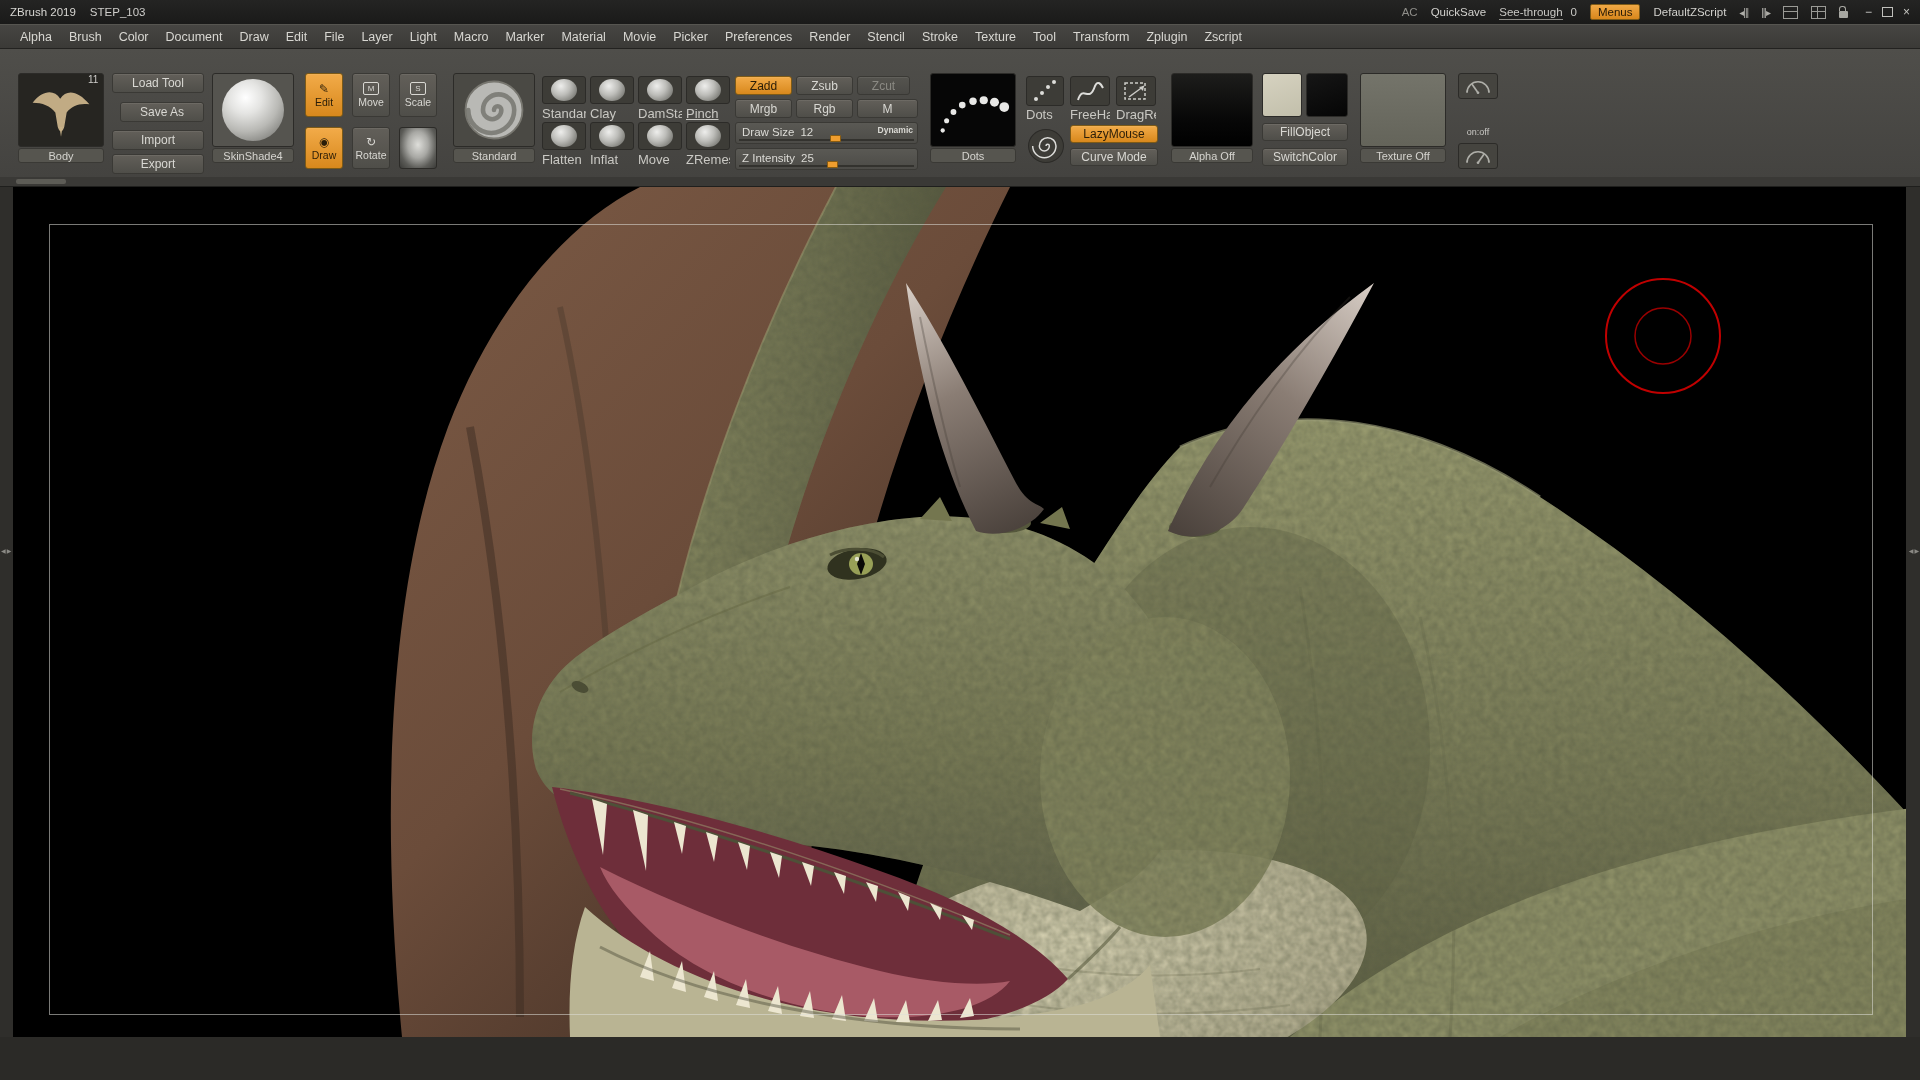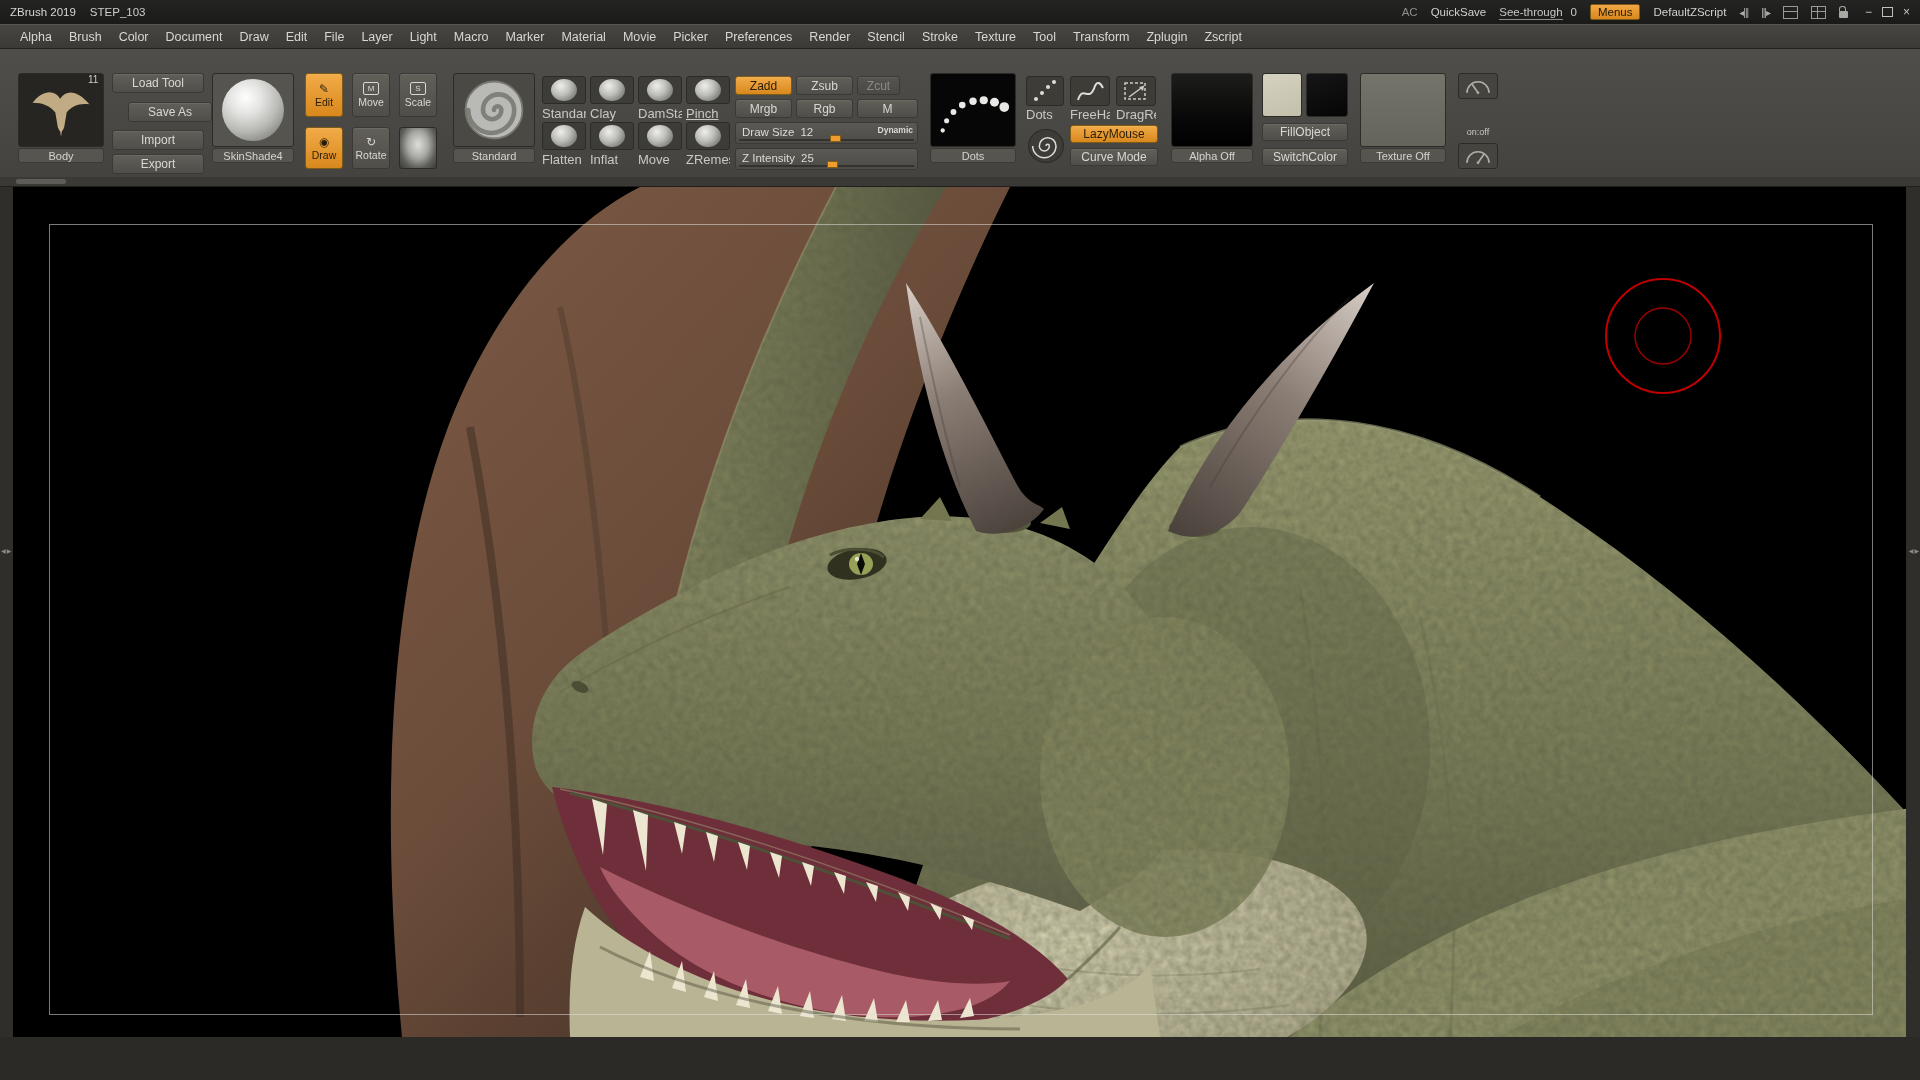--- a/index.html
+++ b/index.html
@@ -147,21 +147,21 @@
 
     <div class="thumb" style="left:18px;top:24px;width:86px;height:74px;background:#262521;">
       <svg width="70" height="60" viewBox="0 0 86 74">
         <path d="M8 28 C20 13 34 11 42 23 C50 11 64 13 78 30 C66 28 56 32 50 40 L47 58 C45 65 41 65 39 58 L36 40 C30 32 20 28 8 28 Z" fill="#c9b28a" opacity="0.95"></path>
         <path d="M41 58 L43 70 L45 58 Z" fill="#c9b28a" opacity="0.9"></path>
       </svg>
     </div>
     <span class="count" style="left:88px;top:25px;">11</span>
     <div class="tlabel" style="left:18px;top:99px;width:86px;height:15px;">Body</div>
     <div class="btn" style="left:112px;top:24px;width:92px;height:20px;">Load Tool</div>
-    <div class="btn" style="left:128px;top:53px;width:84px;height:20px;">Save As</div>
+    <div class="btn" style="left:120px;top:53px;width:84px;height:20px;">Save As</div>
     <div class="btn" style="left:112px;top:81px;width:92px;height:20px;">Import</div>
     <div class="btn" style="left:112px;top:105px;width:92px;height:20px;">Export</div>
 
     <div class="thumb" style="left:212px;top:24px;width:82px;height:74px;background:#55544f;">
       <span class="sphere"></span>
     </div>
     <div class="tlabel" style="left:212px;top:99px;width:82px;height:15px;">SkinShade4</div>
 
     <div class="btn orange tbtn" style="left:305px;top:24px;width:38px;height:44px;">
       <span class="ig">✎</span>
@@ -222,21 +222,21 @@
         <span class="sph"></span>
       </div>
     <div class="caption" style="left:638px;top:103px;width:44px;">Move</div>
     <div class="icobox" style="left:686px;top:73px;width:44px;height:28px;">
         <span class="sph"></span>
       </div>
     <div class="caption" style="left:686px;top:103px;width:44px;">ZRemes</div>
 
     <div class="btn orange" style="left:735px;top:27px;width:57px;height:19px;">Zadd</div>
     <div class="btn" style="left:796px;top:27px;width:57px;height:19px;">Zsub</div>
-    <div class="btn dim" style="left:857px;top:27px;width:43px;height:19px;">Zcut</div>
+    <div class="btn dim" style="left:857px;top:27px;width:53px;height:19px;">Zcut</div>
     <div class="btn" style="left:735px;top:50px;width:57px;height:19px;">Mrgb</div>
     <div class="btn" style="left:796px;top:50px;width:57px;height:19px;">Rgb</div>
     <div class="btn" style="left:857px;top:50px;width:61px;height:19px;">M</div>
     <div class="slider" style="left:735px;top:73px;width:183px;height:22px;">
       <span class="lab">
           <span>Draw Size</span>
           <span>12</span>
         </span>
       <span class="dyn">Dynamic</span>
       <span class="track"></span>

